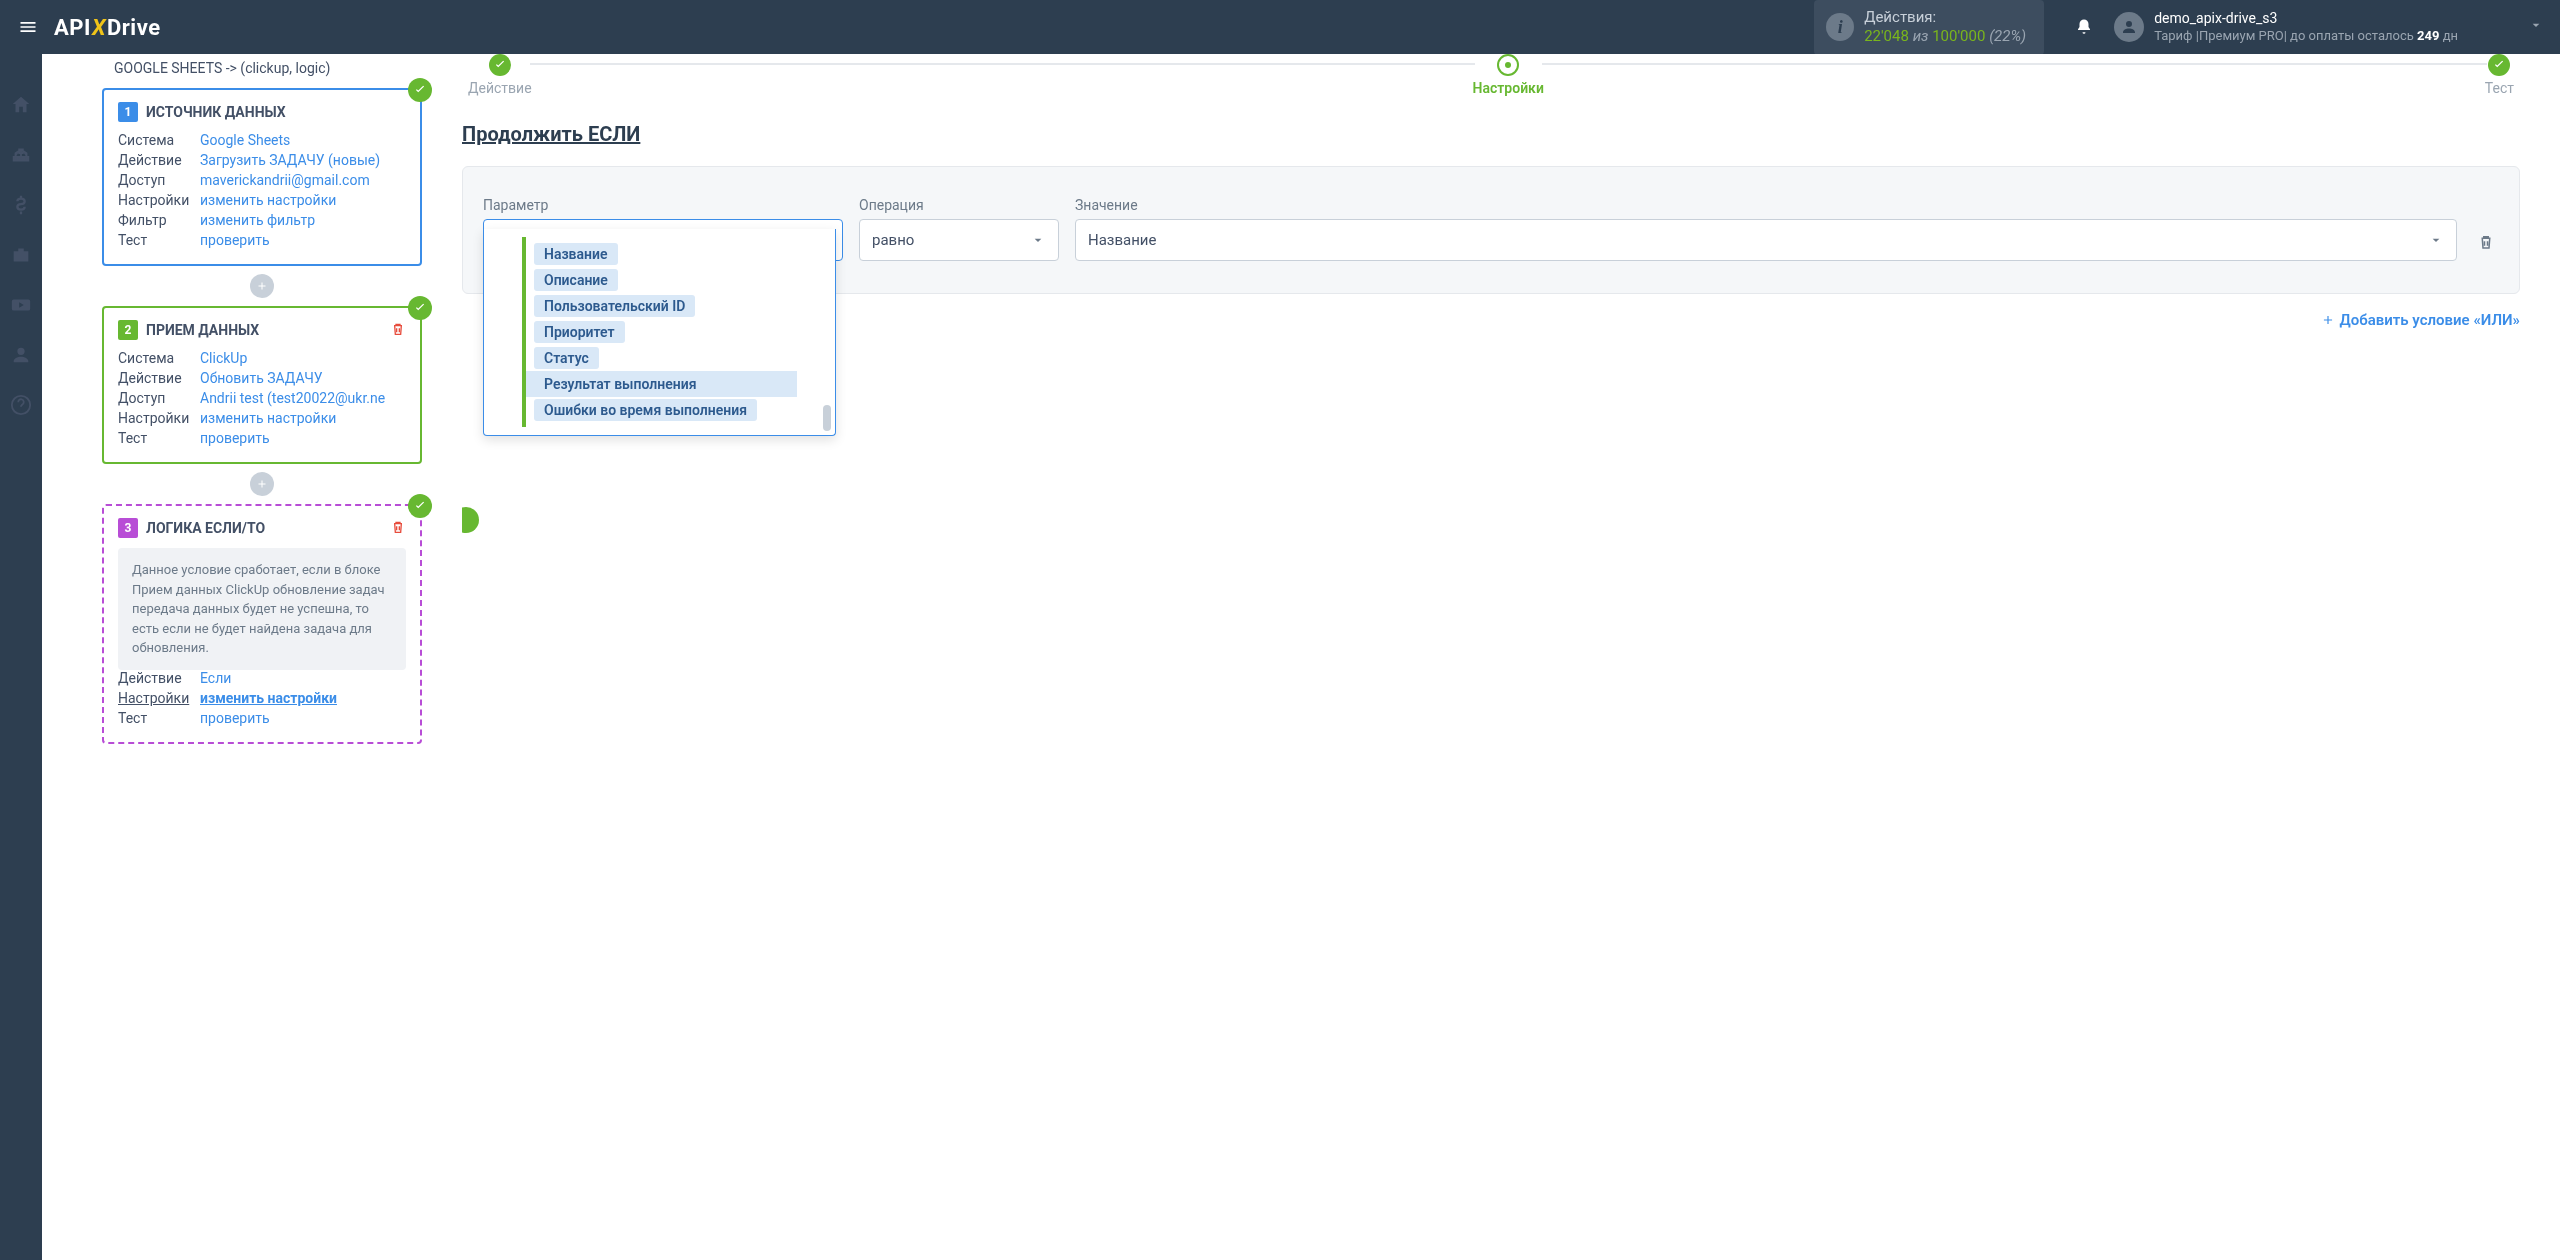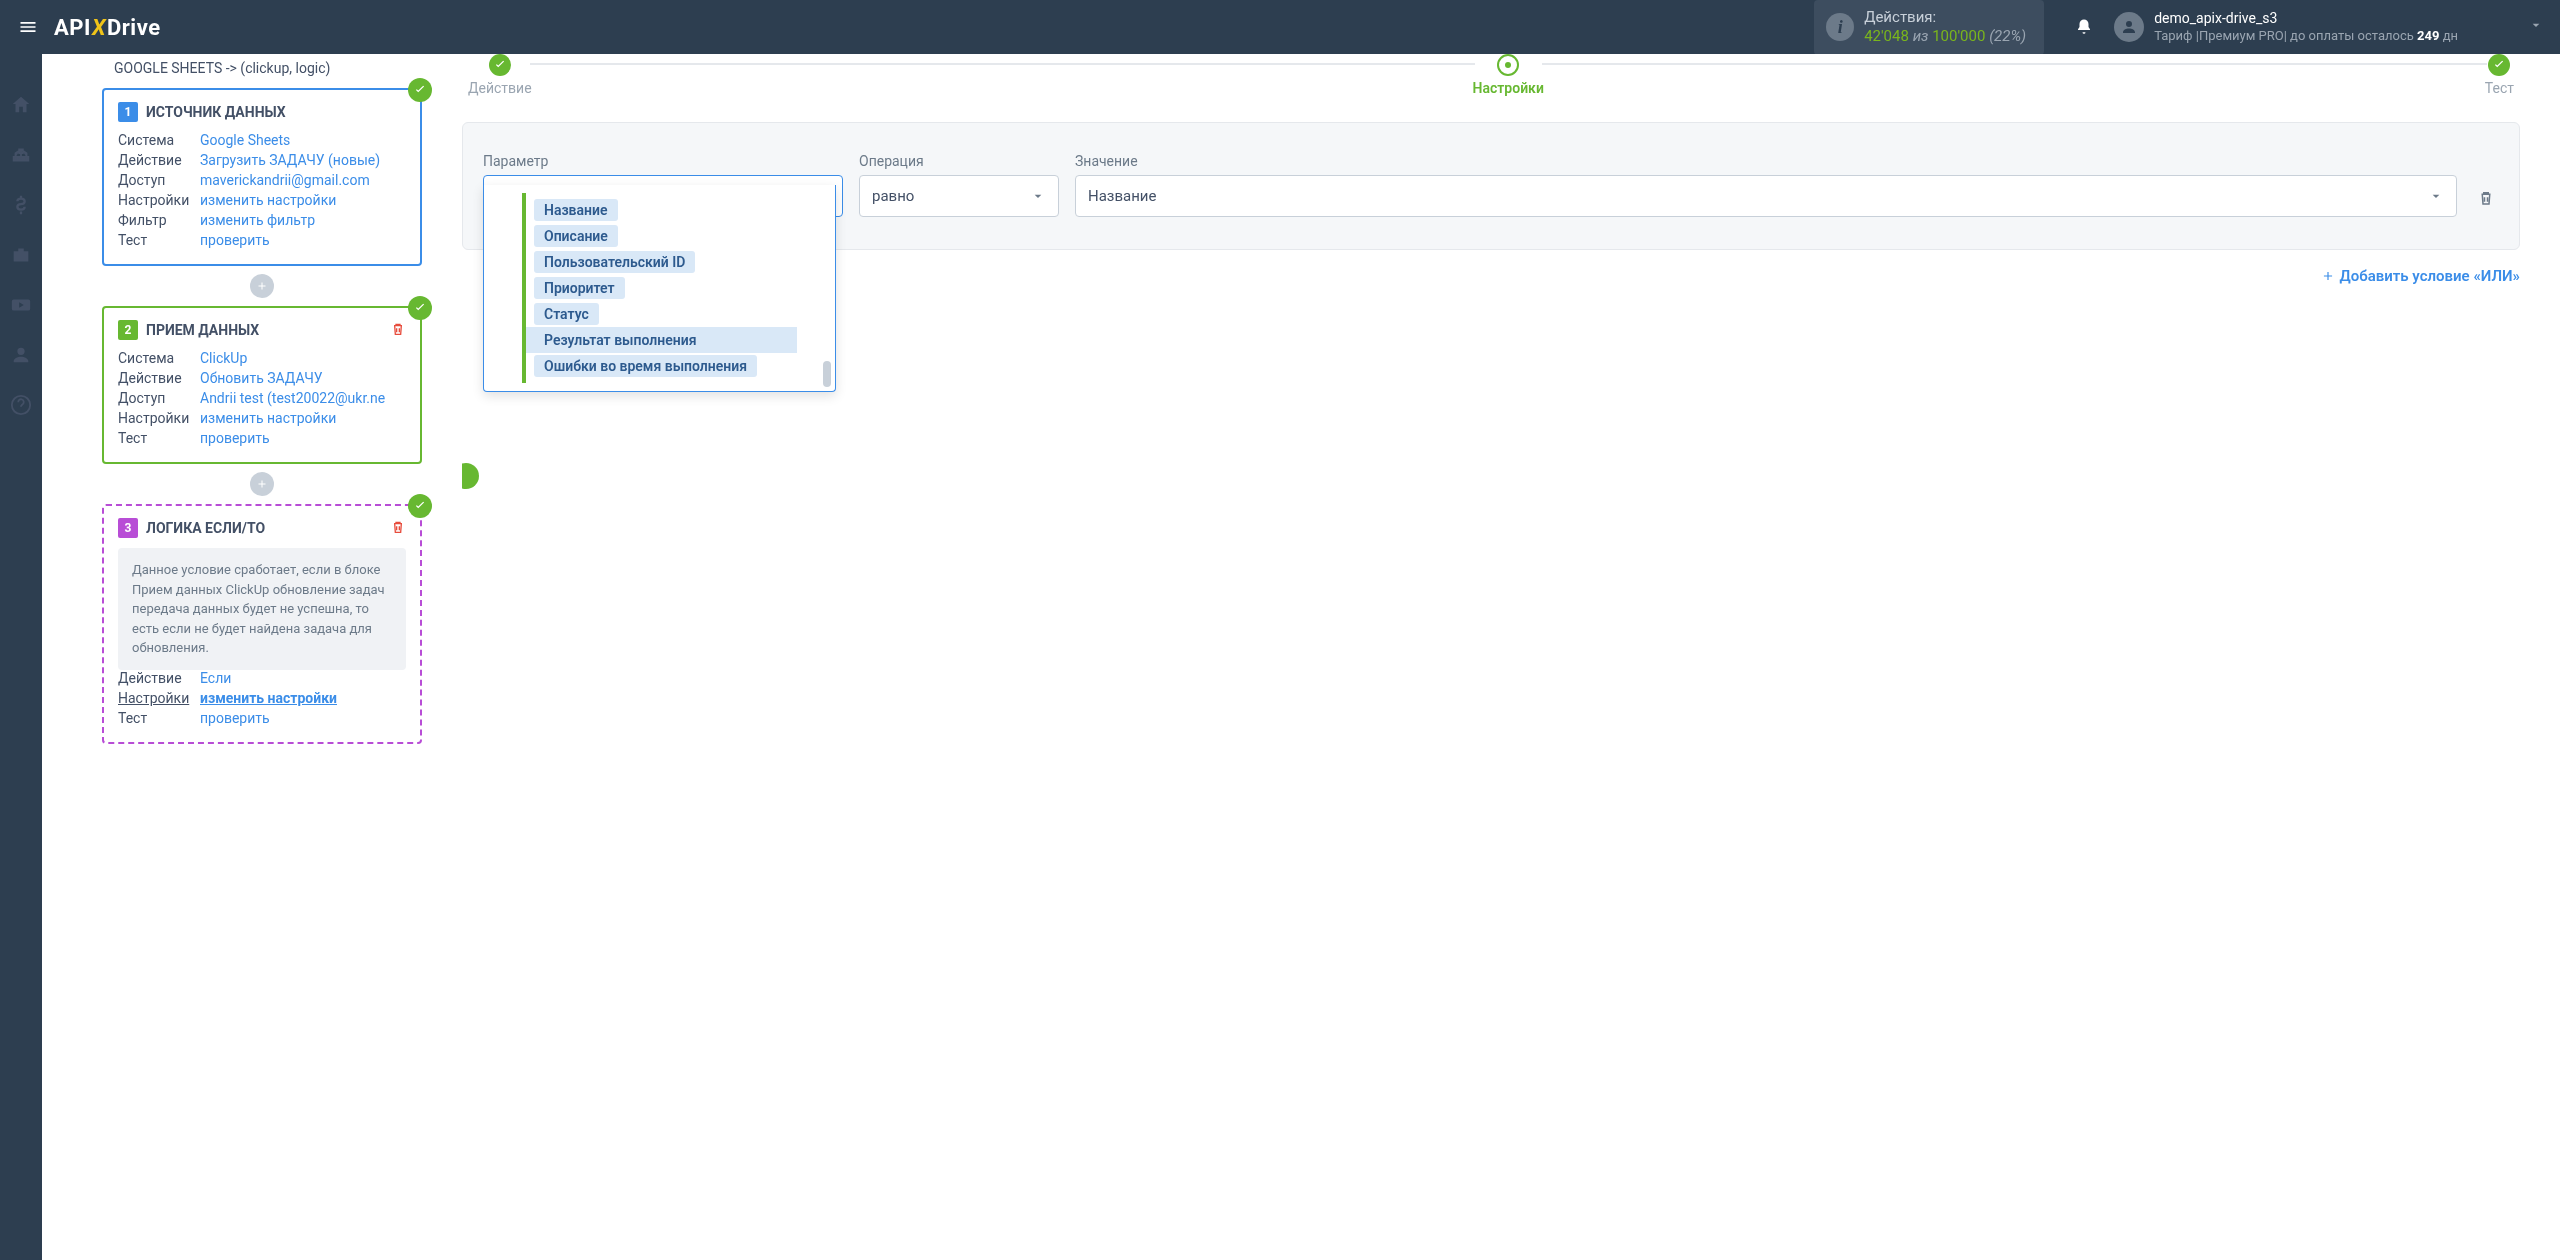--- a/index.html
+++ b/index.html
@@ -104,21 +104,21 @@
     <span>API</span>
       <span class="logo-x">X</span>
       <span>Drive</span>
   </div>
   <div class="spacer"></div>
   <div class="actions-box">
     <div class="info-icon">i</div>
     <div class="actions-text">
       <div class="line1">Действия:</div>
       <div class="line2">
-        <span class="green">42'048</span>
+        <span class="green">22'048</span>
         <span class="of">из</span>
         <span class="total">100'000</span>
         <span class="pct">(22%)</span>
       </div>
     </div>
   </div>
   <div class="bell">
     <svg viewBox="0 0 24 24">
         <path d="M12 2a6 6 0 00-6 6v4l-2 3v1h16v-1l-2-3V8a6 6 0 00-6-6zm-2 17a2 2 0 004 0h-4z"></path>
       </svg>
@@ -300,20 +300,21 @@
         <div class="step done">
           <div class="step-circle">
               <svg viewBox="0 0 24 24">
                 <path d="M5 12l4 4 10-10-1.5-1.5L9 13 6.5 10.5z"></path>
               </svg>
             </div>
           <div class="step-label">Тест</div>
         </div>
       </div>
 
+      <div class="section-title">Продолжить ЕСЛИ</div>
 
       <div class="condition-box">
         <div class="go-btn"></div>
         <div class="condition-row">
           <div class="field param-col">
             <div class="field-label">Параметр</div>
             <div class="select open">
               <span>Результат выполнения</span>
               <svg viewBox="0 0 24 24">
                   <path d="M7 14l5-5 5 5z"></path>

